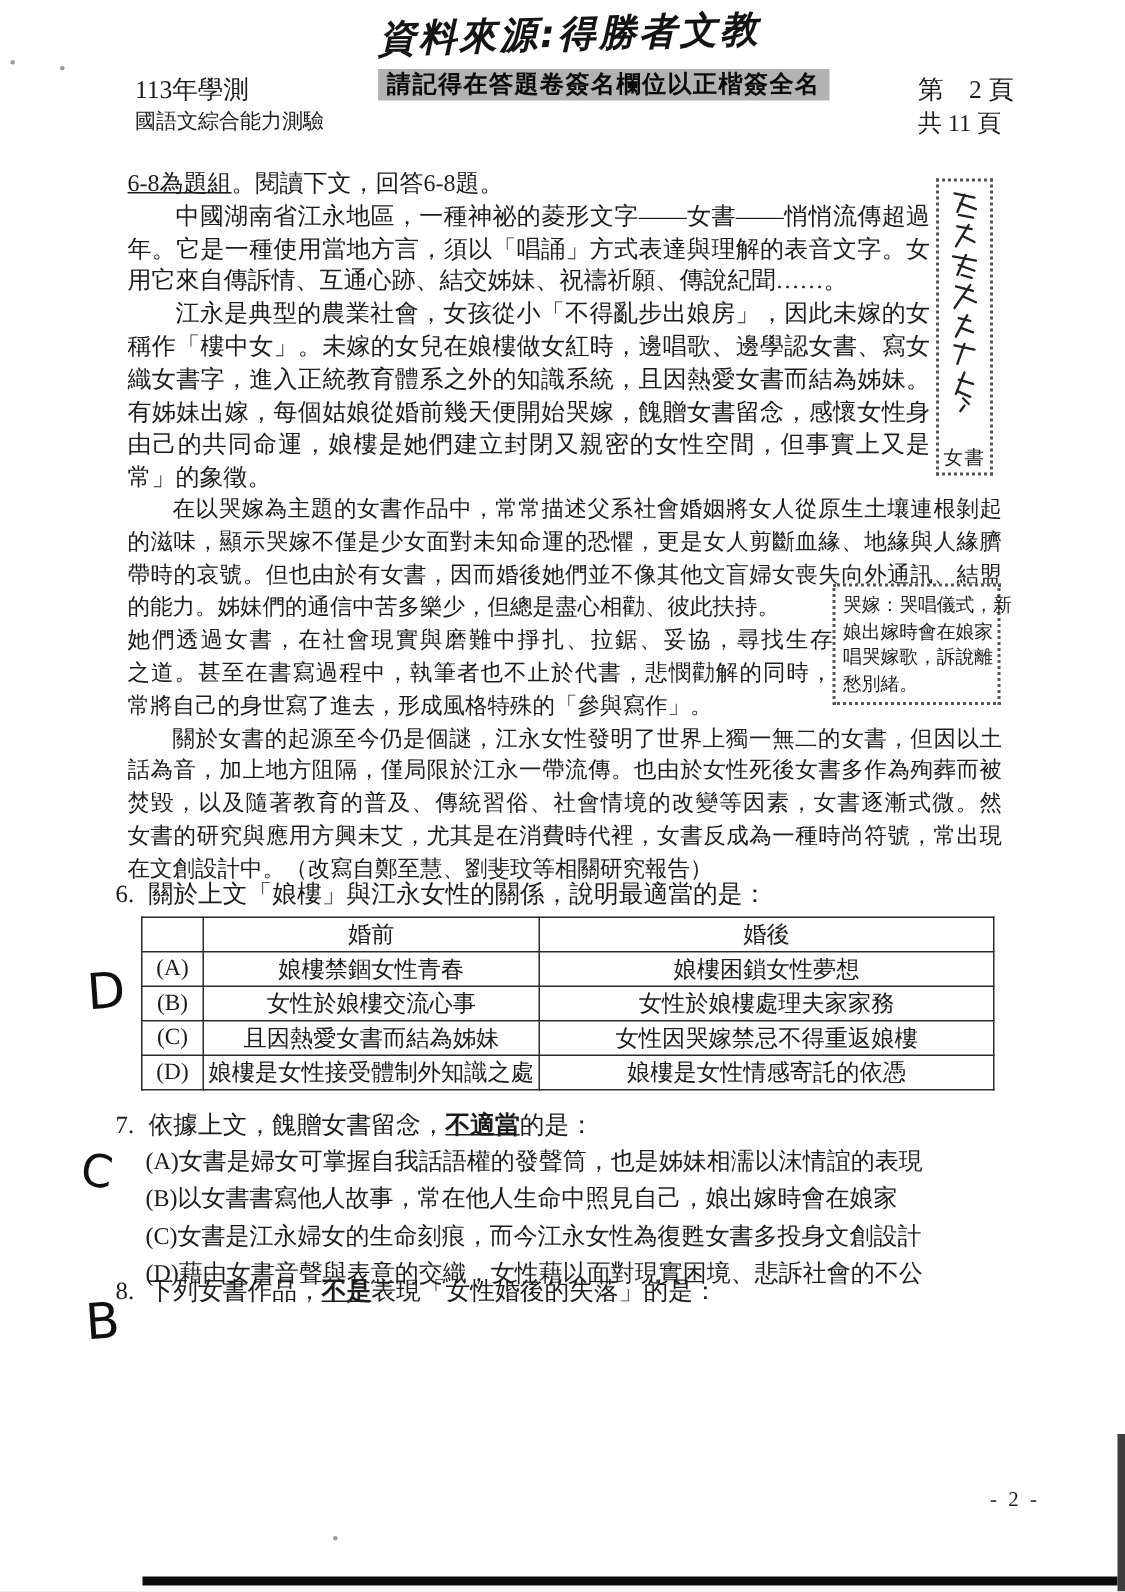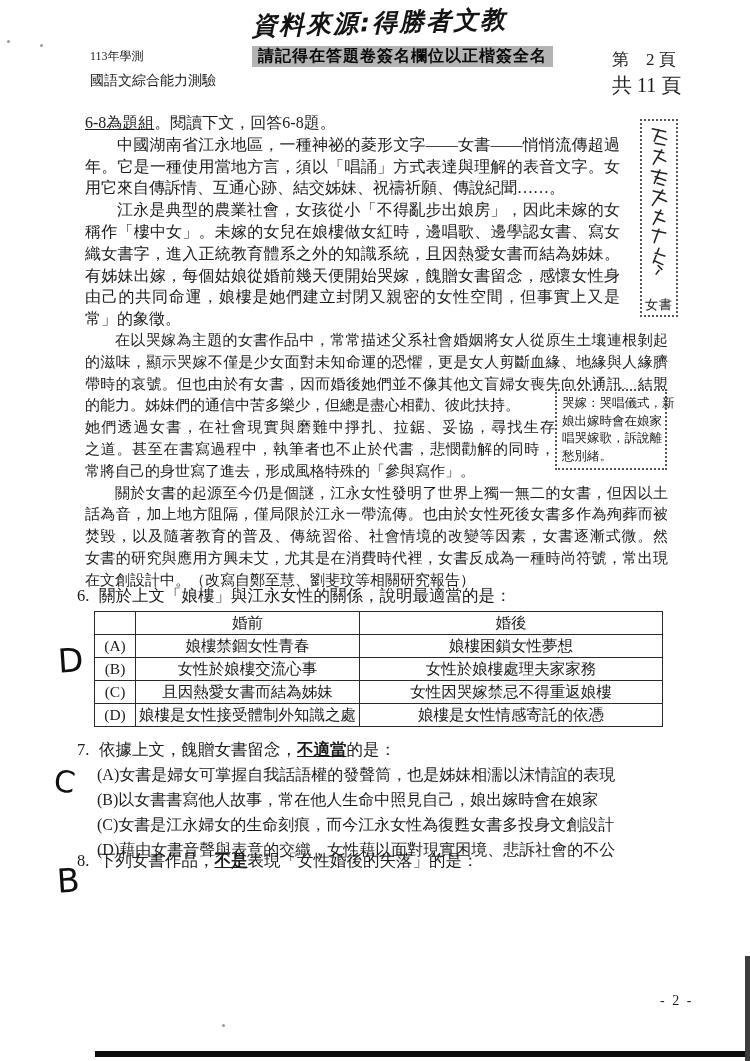--- a/index.html
+++ b/index.html
@@ -7,42 +7,42 @@
     position:relative;width:750px;height:1061px;background:#ffffff;
     font-family:"Liberation Serif","DejaVu Serif",serif;color:#1c1c1c;
     overflow:hidden;margin:0 auto;
   }
   
   .hand-note{
     position:absolute;left:252px;top:6px;font-size:25px;font-weight:600;
     font-style:italic;letter-spacing:2px;transform:rotate(-1.5deg);
     font-family:"DejaVu Sans",sans-serif;color:#141414;white-space:nowrap;
   }
-  .exam-line1{position:absolute;left:90px;top:48px;font-size:12px;}
+  .exam-line1{position:absolute;left:90px;top:48px;font-size:17px;}
   .exam-line2{position:absolute;left:90px;top:72px;font-size:14px;}
   .notice-strip{
     position:absolute;left:252px;top:46px;background:#b3b3b3;color:#0a0a0a;
     font-weight:700;font-size:16px;padding:0 6px;letter-spacing:1px;white-space:nowrap;
   }
   .page-cur{position:absolute;left:612px;top:48px;font-size:17px;white-space:nowrap;}
-  .page-tot{position:absolute;left:612px;top:72px;font-size:20px;white-space:nowrap;}
+  .page-tot{position:absolute;left:612px;top:72px;font-size:16px;white-space:nowrap;}
   
   #passage{position:absolute;left:85px;top:112px;width:600px;}
   .pline,.intro-line{
     height:21.8px;line-height:21.8px;font-size:16px;white-space:nowrap;
     box-sizing:border-box;overflow:visible;
   }
   .pline.fs15{font-size:15px;}
   .pline.indent{padding-left:2em;}
   .pline.fill{text-align:justify;text-align-last:justify;white-space:normal;
     overflow:hidden;height:21.8px;}
   .intro-line .u{text-decoration:underline;}
   
   .nushu-box{
-    position:absolute;left:555px;top:7px;width:38px;height:198px;
+    position:absolute;left:539px;top:7px;width:38px;height:198px;
     border:2px dotted #555;background:#fff;display:flex;flex-direction:column;
     align-items:center;justify-content:space-between;padding:5px 0 3px 0;box-sizing:border-box;gap:21px;
   }
   .nushu-label{font-size:13px;line-height:14px;letter-spacing:1px;white-space:nowrap;}
   
   .sidenote{
     position:absolute;left:470px;top:277px;width:112px;box-sizing:border-box;
     border:2px dotted #555;background:#fff;padding:4px 5px 3px 5px;
   }
   .sidenote div{font-size:12.5px;line-height:17.5px;white-space:nowrap;}

